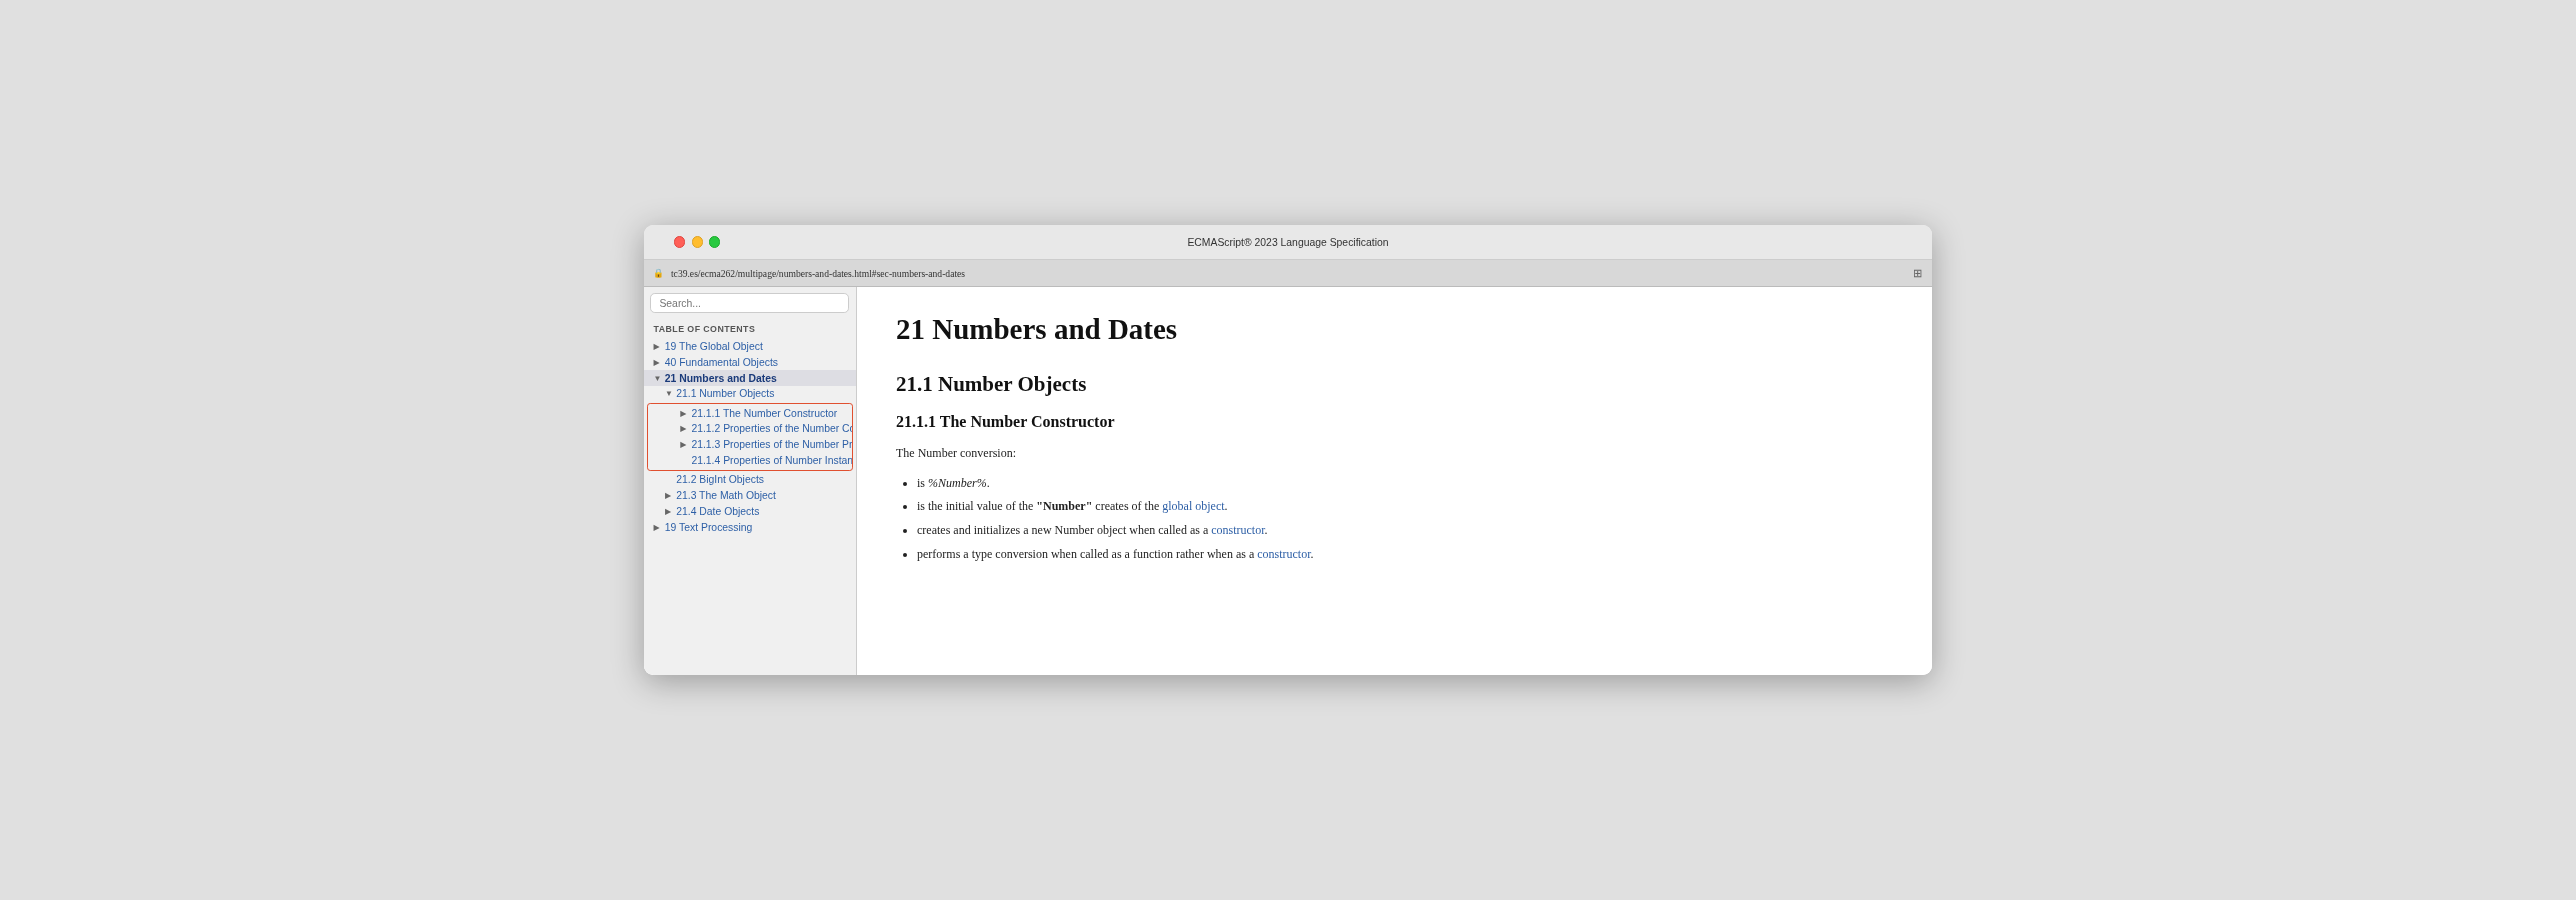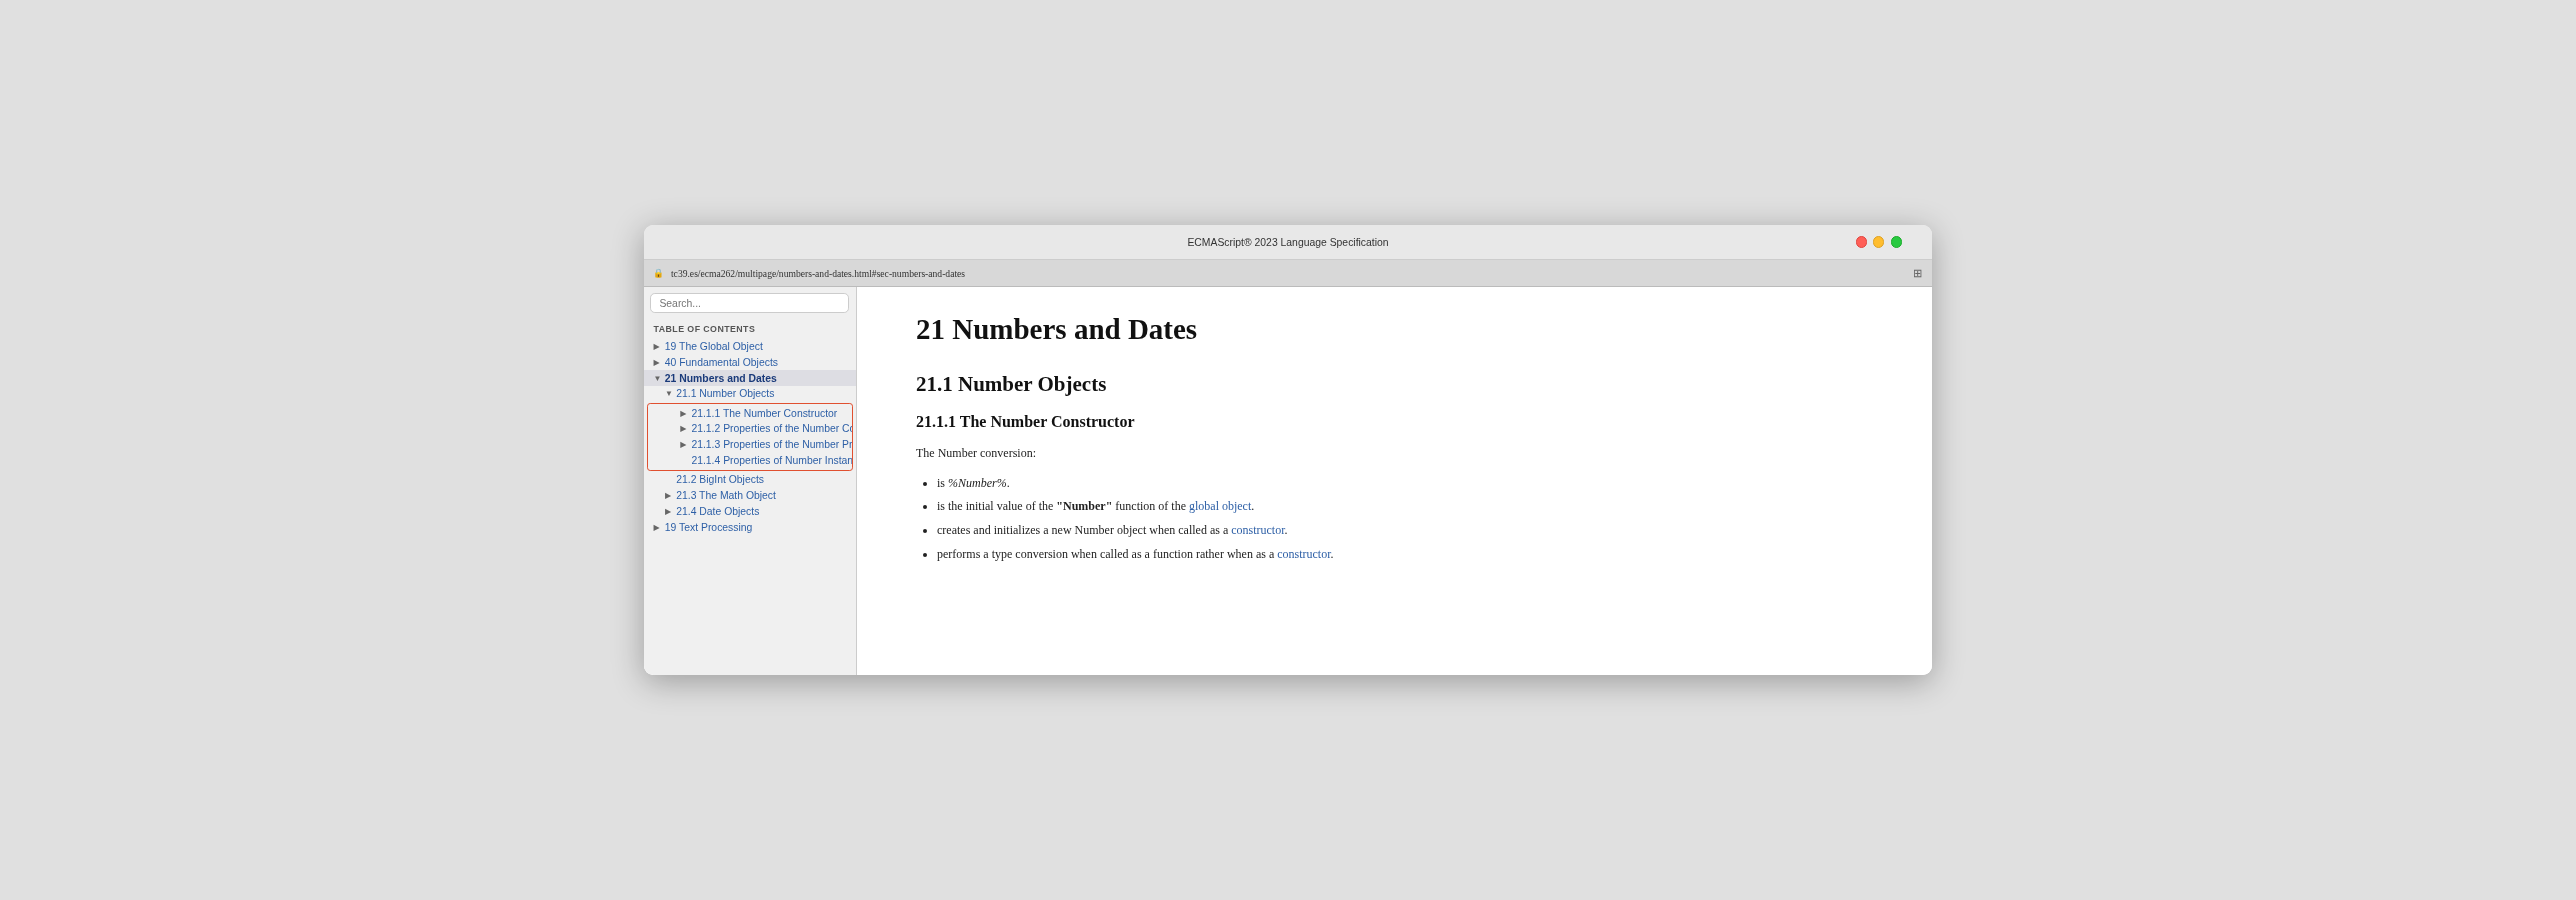--- a/index.html
+++ b/index.html
@@ -27,21 +27,20 @@
 
     
     .title-bar {
       background: #e8e8e8;
       height: 35px;
       display: flex;
       align-items: center;
       padding: 0 30px;
       border-bottom: 0.8px solid #ccc;
       position: relative;
-      justify-content: flex-end;
     }
 
     .traffic-lights {
       display: flex;
       gap: 6.4px;
       align-items: center;
     }
 
     .traffic-light {
       width: 11.2px;
@@ -90,21 +89,20 @@
       font-size: 11.2px;
       color: #666;
     }
 
     
     .main-area {
       display: flex;
       flex: 1;
       overflow: hidden;
       background: white;
-      gap: 20px;
     }
 
     
     .sidebar {
       width: 213px;
       min-width: 213px;
       background: #f0f0f0;
       border-right: 0.8px solid #ccc;
       display: flex;
       flex-direction: column;
@@ -349,21 +347,21 @@
 
       <p>
         <span>The Number conversion:</span>
       </p>
 
       <ul>
         <li>
           <span>is </span><span class="italic">%Number%</span><span>.</span>
         </li>
         <li>
-          <span>is the initial value of the </span><strong>"Number"</strong><span> function of the </span><a href="#">global object</a><span>.</span>
+          <span>is the initial value of the </span><strong>"Number"</strong><span> creates of the </span><a href="#">global object</a><span>.</span>
         </li>
         <li>
           <span>creates and initializes a new Number object when called as a </span><a href="#">constructor</a><span>.</span>
         </li>
         <li>
           <span>performs a type conversion when called as a function rather when as a </span><a href="#">constructor</a><span>.</span>
         </li>
       </ul>
 
     </div>

